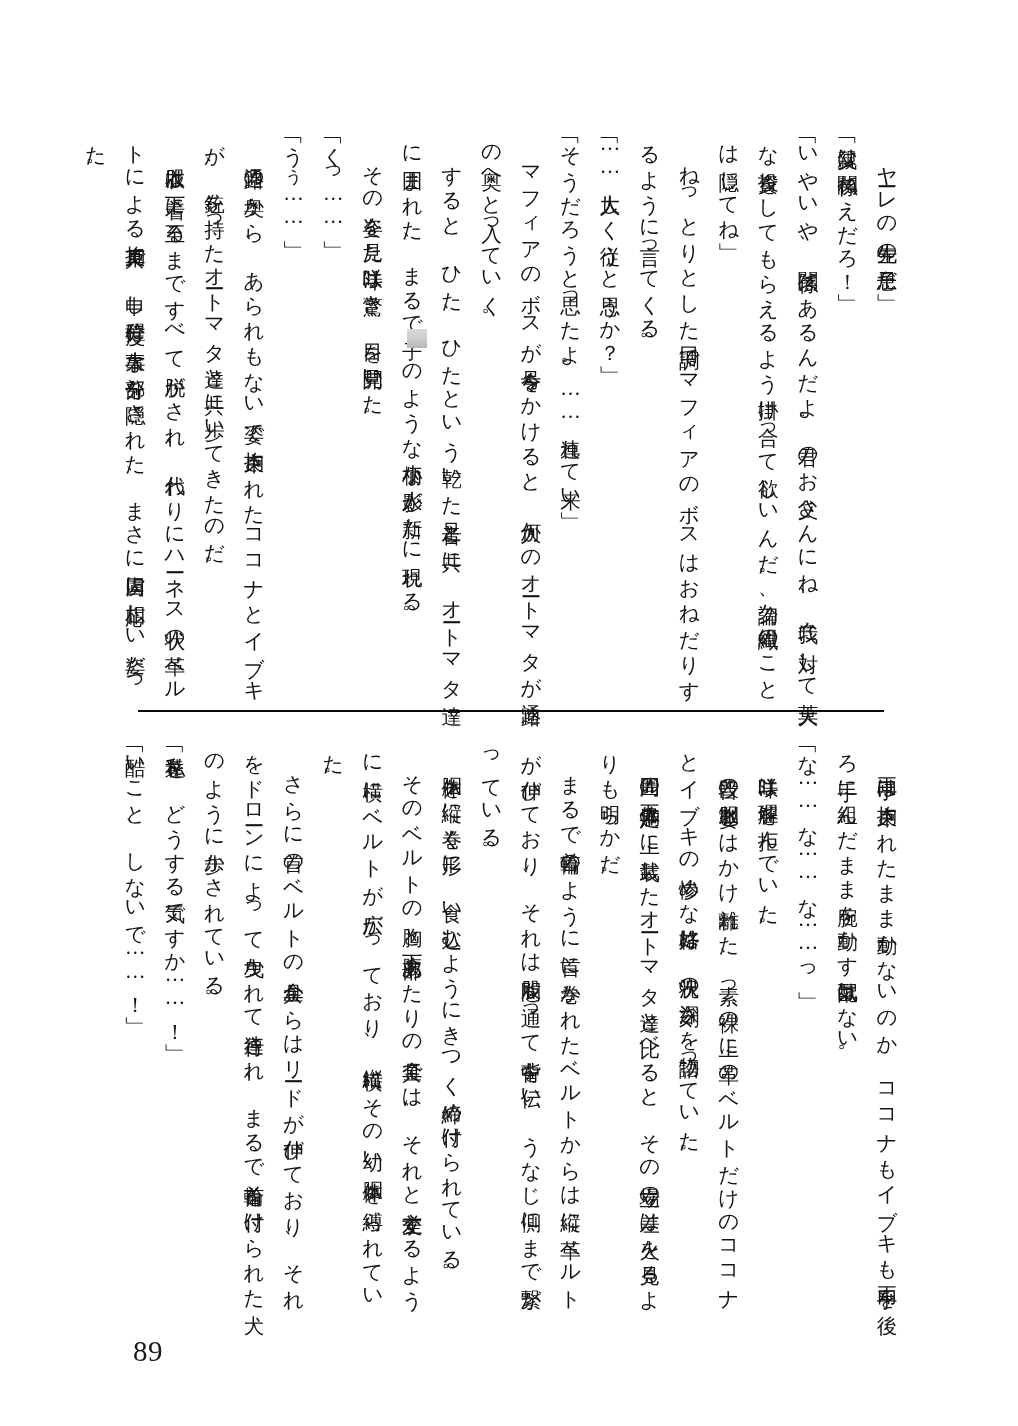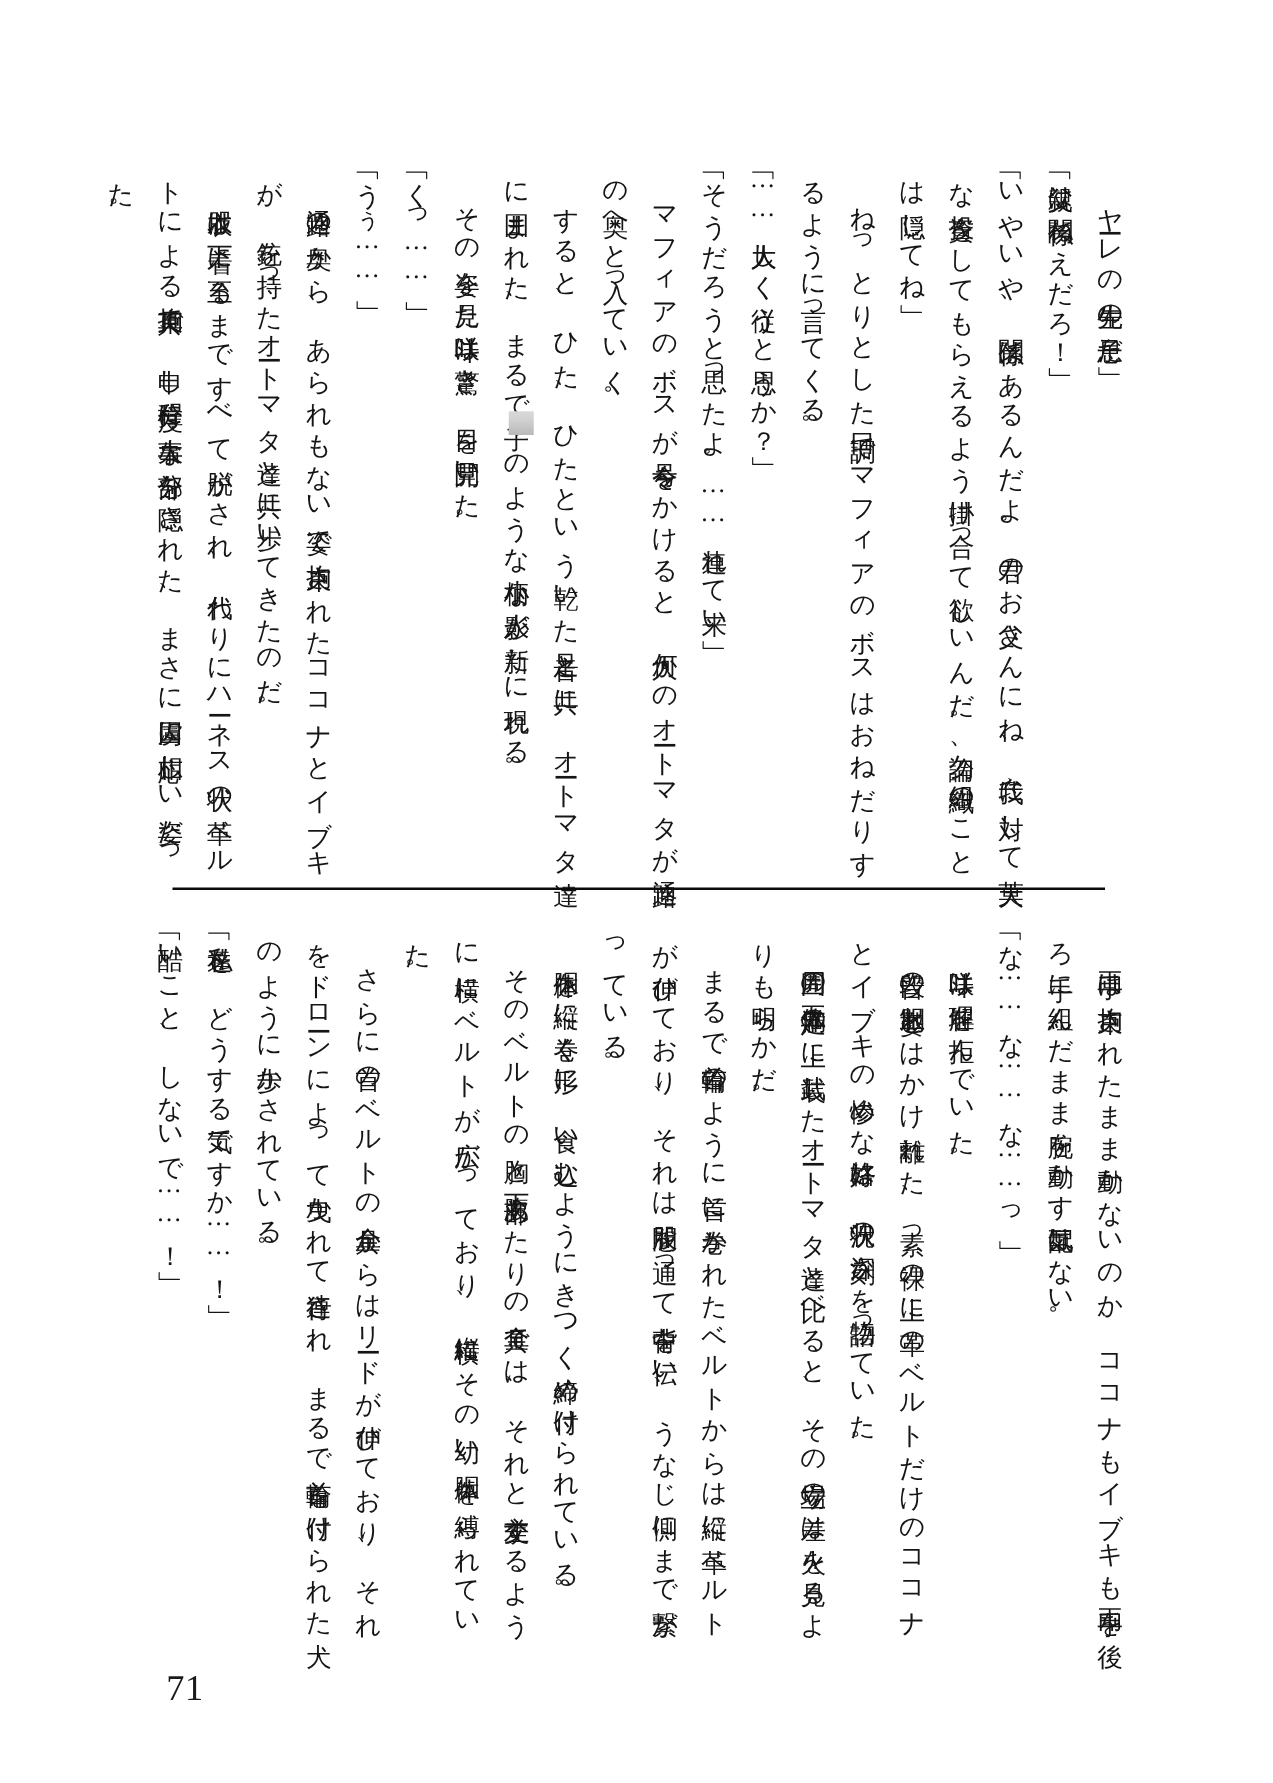--- a/index.html
+++ b/index.html
@@ -130,15 +130,15 @@
       <span class="para indent">普段の制服姿とはかけ離れた、素っ裸の上に革のベルトだけのココナとイブキの惨めな格好は、状況の深刻さを物語っていた。</span>
       <span class="para indent">周囲の五体満足の上に武装したオートマタ達と比べると、その立場の差は火を見るよりも明らかだ。</span>
       <span class="para indent">まるで首輪のように首に巻かれたベルトからは縦に革ベルトが伸びており、それは股間を通って背中を伝い、うなじ側にまで繋がっている。</span>
       <span class="para indent">胴体を縦に巻く形に、食い込むようにきつく締め付けられている。</span>
       <span class="para indent">そのベルトの胸と下腹部あたりの金具では、それと交差するように横にベルトが広がっており、縦横にその幼い胴体を縛られていた。</span>
       <span class="para indent">さらに首のベルトの金具からはリードが伸びており、それをドローンによって曳かれて連行され、まるで首輪を付けられた犬のように歩かされている。</span>
       <span class="para">「私達を、どうする気ですか……！」</span>
       <span class="para">「酷いこと、しないで……！」</span>
     </div>
 
-  <div id="page-number">71</div>
+  <div id="page-number">89</div>
 
 </div>
 
 </body></html>

